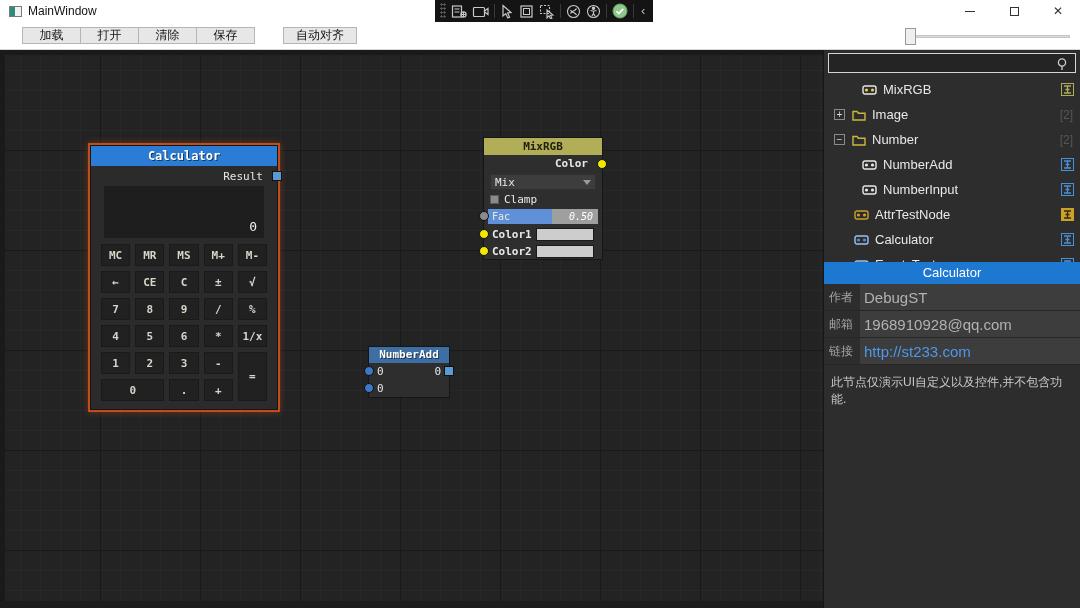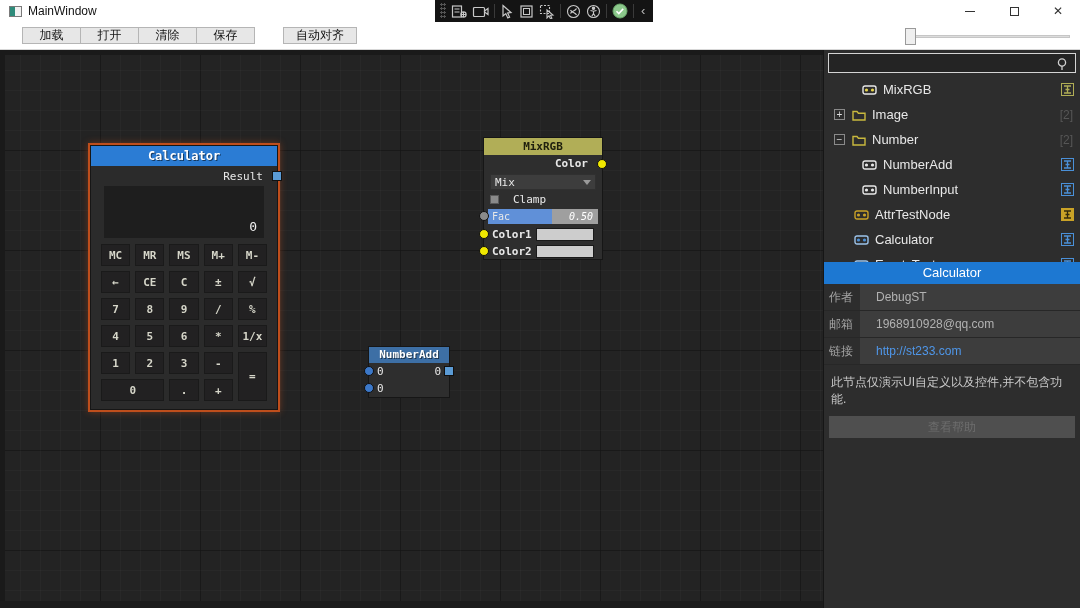--- a/index.html
+++ b/index.html
@@ -80,21 +80,21 @@
 
   
   .node-mix { left:483px; top:87px; width:120px; height:123px; background:#2e2e2e; }
   .node-mix .n-header { background:#b1ae57; color:#20200e; text-shadow:none; height:17px; line-height:17px; }
   .mix-out { height:17px; justify-content:flex-end; padding-right:14px; font-size:11px; font-weight:bold; }
   .mix-out .conn { right:-5px; top:4px; }
   .mix-dd { margin:2px 6px; height:16px; background:#3d3d3d; border:1px solid #303030;
             display:flex; align-items:center; font-size:11px; padding:0 4px; }
   .dd-arrow { margin-left:auto; width:0; height:0; border-left:4px solid transparent;
               border-right:4px solid transparent; border-top:5px solid #9a9a9a; }
-  .mix-clamp { height:15px; padding:0 6px; font-size:11px; gap:14px; }
+  .mix-clamp { height:15px; padding:0 6px; font-size:11px; gap:5px; }
   .chk { width:9px; height:9px; background:#8a8a8a; border:1px solid #5a5a5a; }
   .mix-fac { height:15px; margin:2px 4px; font-size:10px; }
   .fac-fill { width:58%; height:100%; background:#6090d8; display:flex; align-items:center; padding-left:4px; }
   .fac-rest { width:42%; height:100%; background:#9f9f9f; display:flex; align-items:center;
               justify-content:flex-end; padding-right:5px; color:#fff;font-style:italic; }
   .mix-fac .conn { left:-9px; top:2px; }
   .mix-in { height:17px; padding-left:8px; font-size:11px; font-weight:bold; }
   .mix-in .conn { left:-5px; top:3px; }
   .swatch { margin-left:auto; margin-right:8px; width:58px; height:13px; background:#cdcdcd; border:1px solid #1a1a1a; }
 
@@ -128,22 +128,22 @@
             display:flex; align-items:center; justify-content:center; }
   .acc-olive { color:#b0ad55; } .acc-blue { color:#4a90d8; } .acc-gold { color:#c9a227; }
   .w-icon.filled { background:#c9a227; }
   .w-icon.filled svg path { stroke:#332a0c; }
 
   .props { flex:1; display:flex; flex-direction:column; }
   .props-header { height:22px; background:#1d78d2; color:#fff; font-size:13px; text-align:center; line-height:22px; }
   .prop-row { height:27px; display:flex; border-bottom:1px solid #272727; }
   .prop-label { width:36px; font-size:12px; color:#a3a3a3; display:flex; align-items:center; padding-left:5px;
                 background:#2d2d2d; flex:0 0 36px; }
-  .prop-value { flex:1; background:#3d3d3d; display:flex; align-items:center; padding-left:16px;
-                font-size:12px; color:#b2b2b2; }
+  .prop-value { flex:1; background:#3d3d3d; display:flex; align-items:center; padding-left:4px;
+                font-size:15px; color:#b2b2b2; }
   .prop-value.link { color:#4f97ea; }
   .prop-desc { padding:9px 7px 8px; font-size:12px; color:#c9c9c9; }
   .help-btn { margin:0 5px; height:22px; background:#4f4f4f; color:#6d6d6d; font-size:12px;
               display:flex; align-items:center; justify-content:center; }
 </style>
 </head>
 <body>
 
 <div class="window">
 
@@ -467,18 +467,17 @@
         </div>
         <div class="prop-row">
           <span class="prop-label">邮箱</span>
           <span class="prop-value">1968910928@qq.com</span>
         </div>
         <div class="prop-row">
           <span class="prop-label">链接</span>
           <span class="prop-value link">http://st233.com</span>
         </div>
         <div class="prop-desc">此节点仅演示UI自定义以及控件,并不包含功能.</div>
-        <div class="help-btn">查看帮助</div>
       </div>
     </div>
 
   </div>
 </div>
 
 </body></html>

